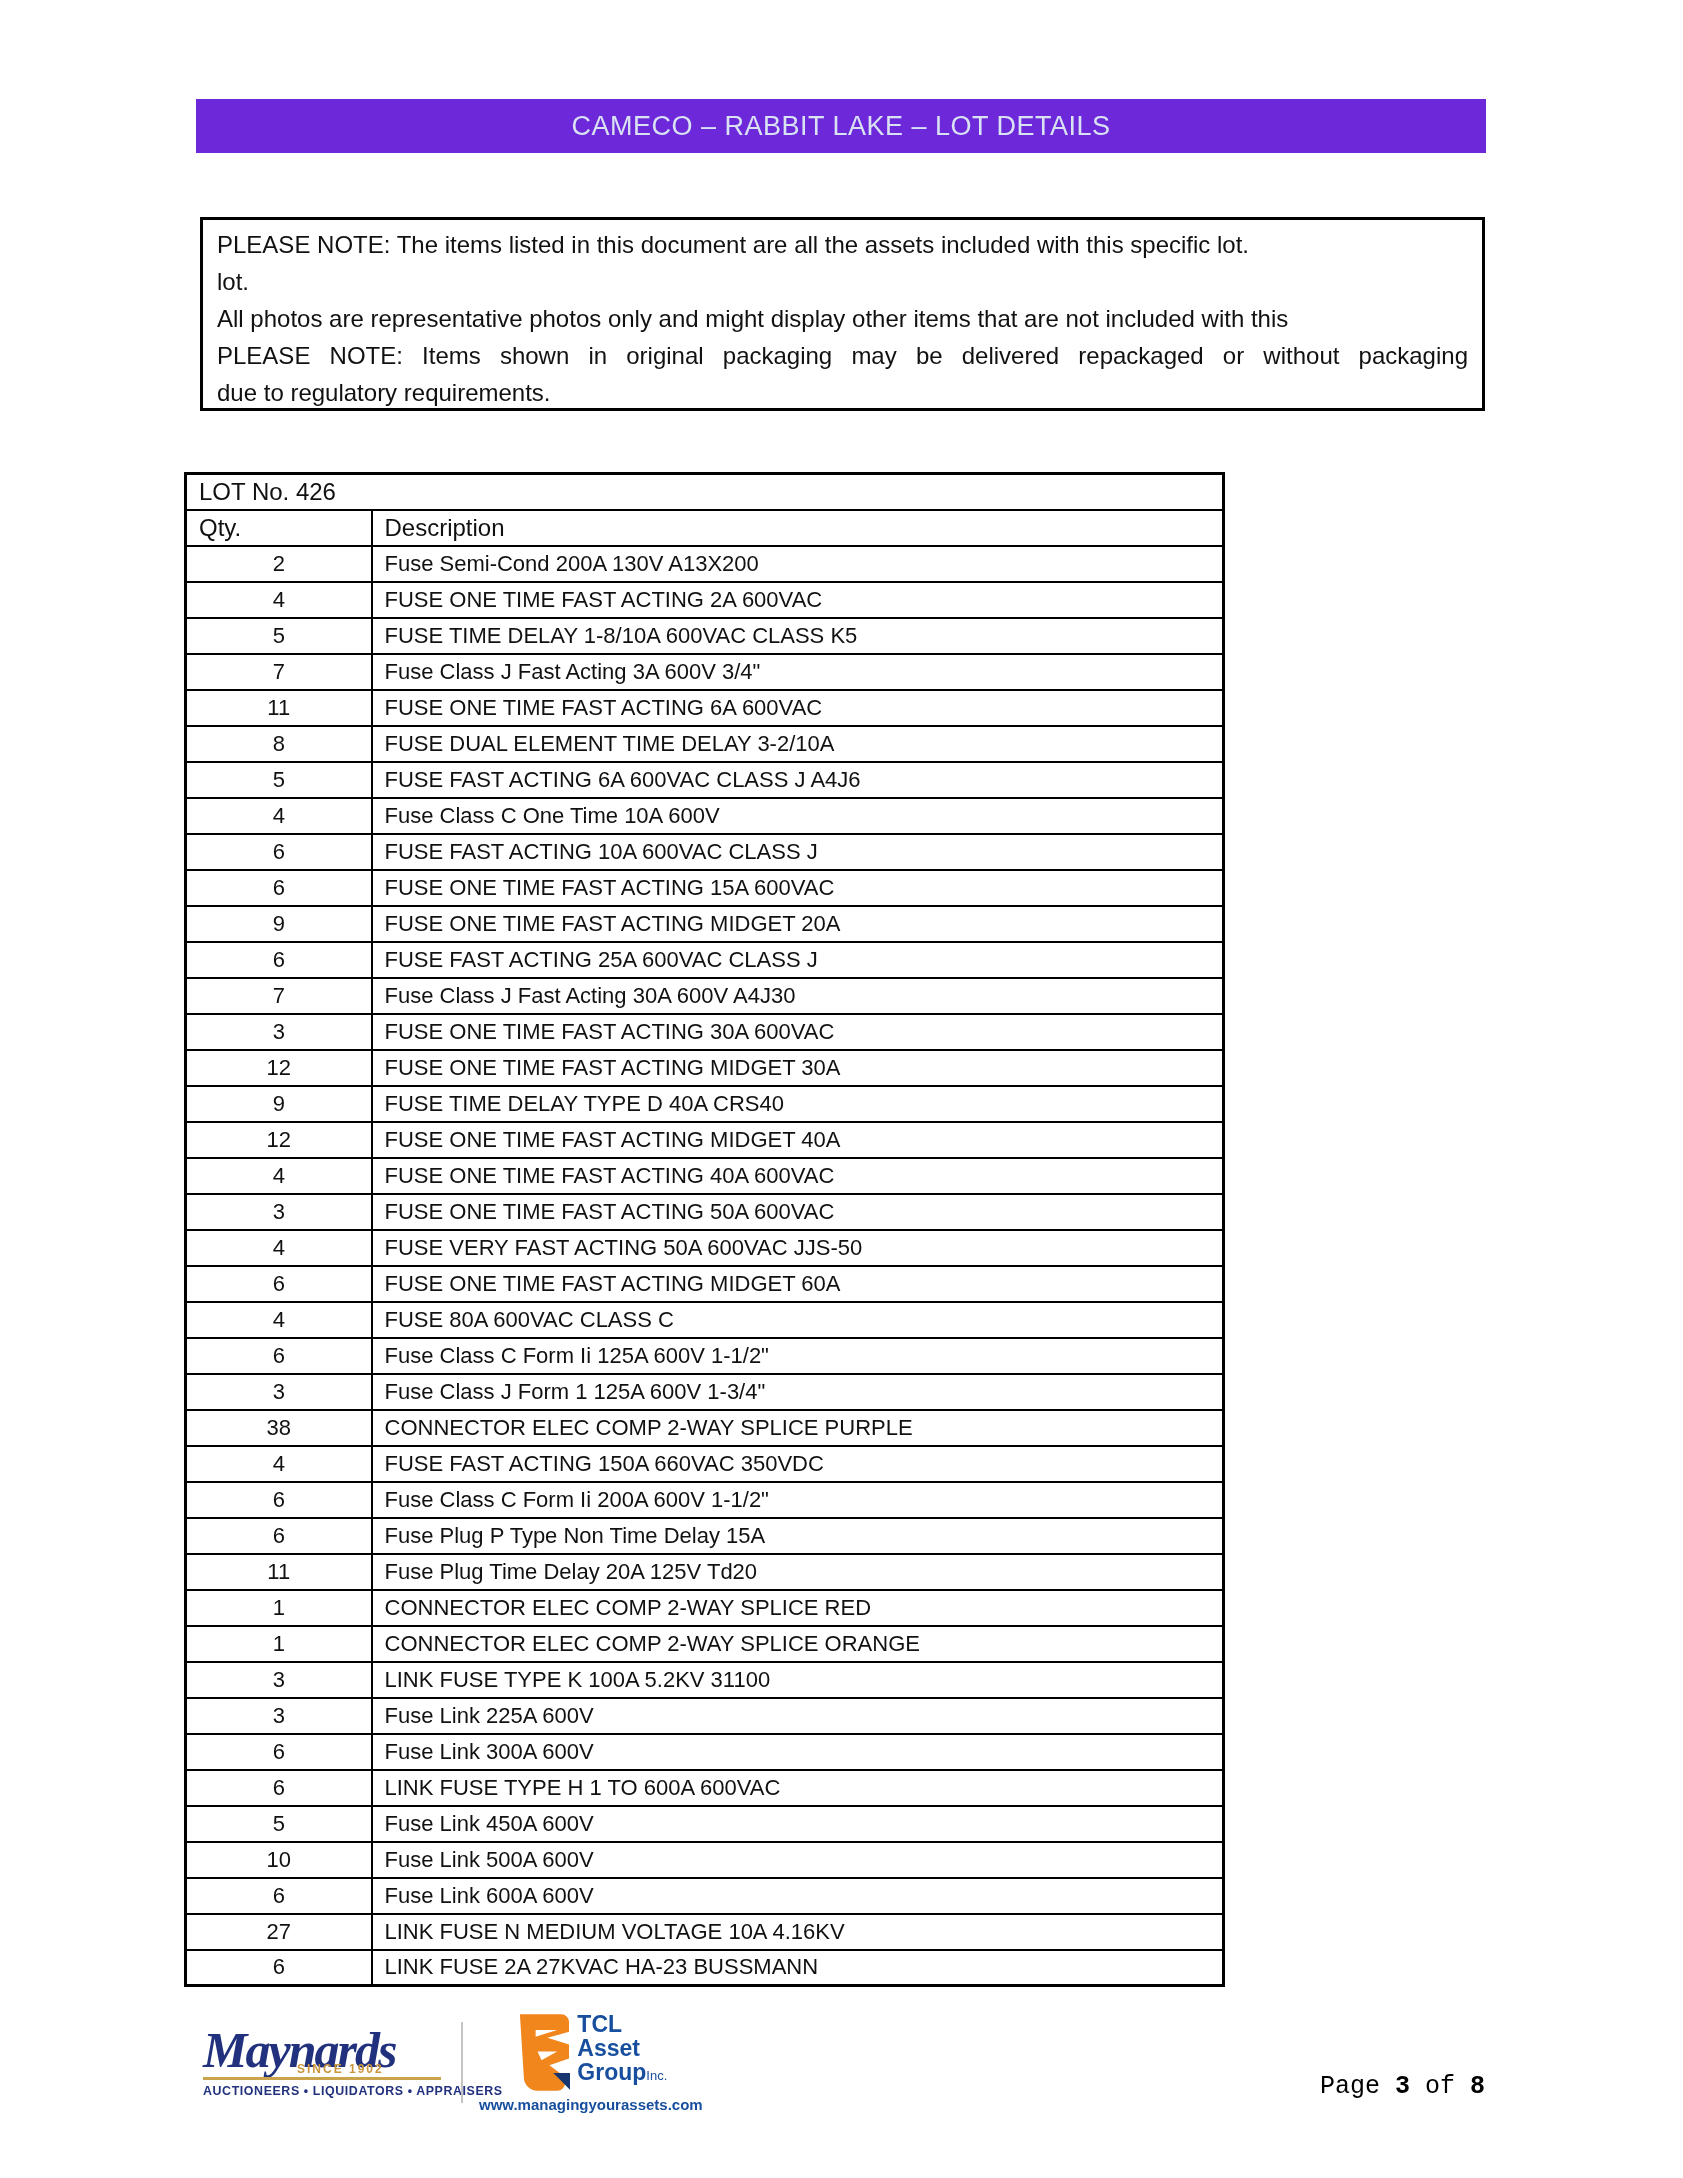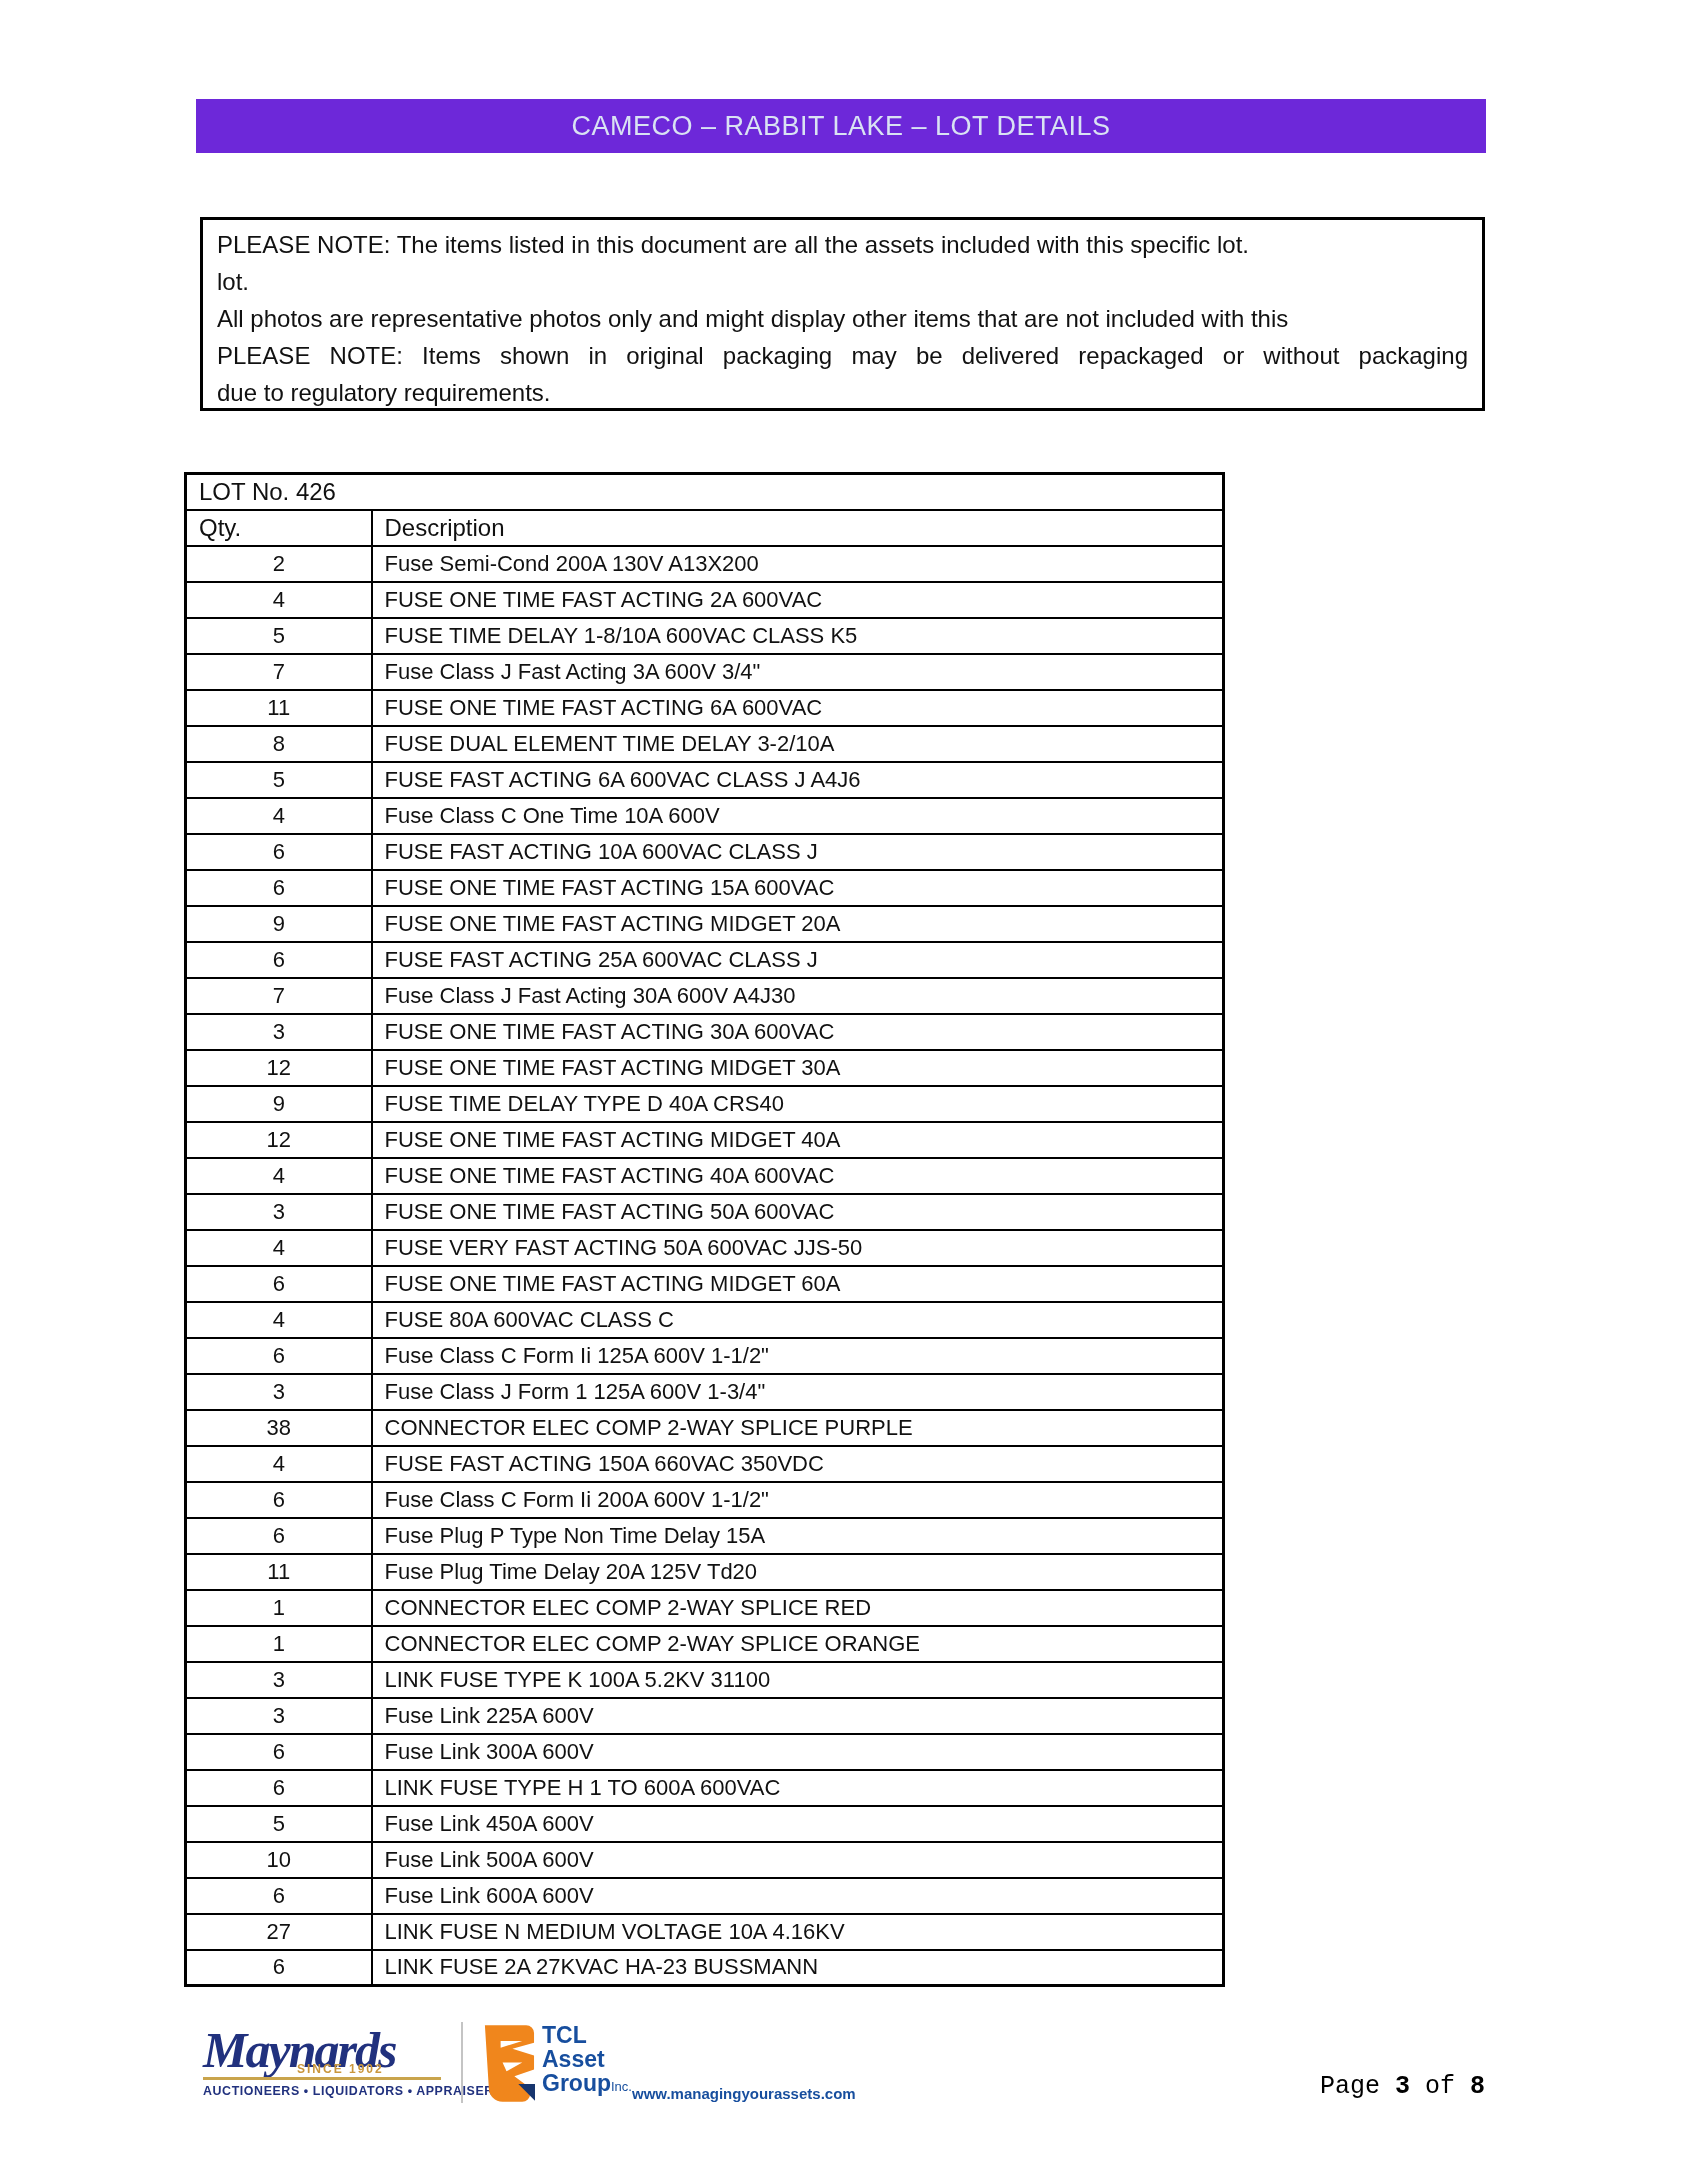--- a/index.html
+++ b/index.html
@@ -56,21 +56,21 @@
     font-size:12px; font-weight:bold; color:#C9963C; letter-spacing:2px;
     margin:-11px 0 0 94px; position:relative; z-index:1;
   }
   .may-rule { height:3px; background:#C9A44C; margin-top:1px; }
   .may-tag {
     font-size:12.4px; font-weight:bold; color:#21317E; letter-spacing:0.6px;
     margin-top:4px; white-space:nowrap;
   }
   .logo-divider { width:2px; height:81px; background:#C4C4C4; margin:0 16px 0 20px; }
 
-  .tcl { display:flex; flex-direction:row; align-items:flex-end; }
+  .tcl { display:flex; flex-direction:column; align-items:center; }
   .tcl-top { display:flex; align-items:flex-start; }
   .tcl-mark svg { display:block; }
   .tcl-text { margin-left:6px; color:#174E9E; font-weight:bold; font-size:23px; line-height:24px; }
   .tcl-inc { font-size:13px; font-weight:normal; }
   .tcl-site { font-size:15px; font-weight:bold; color:#174E9E; margin-top:5px; white-space:nowrap; }
 
   .page-number {
     position:absolute; top:2072px; right:198px;
     font-size:25px; color:#000;font-family:Liberation Mono, monospace;
   }

